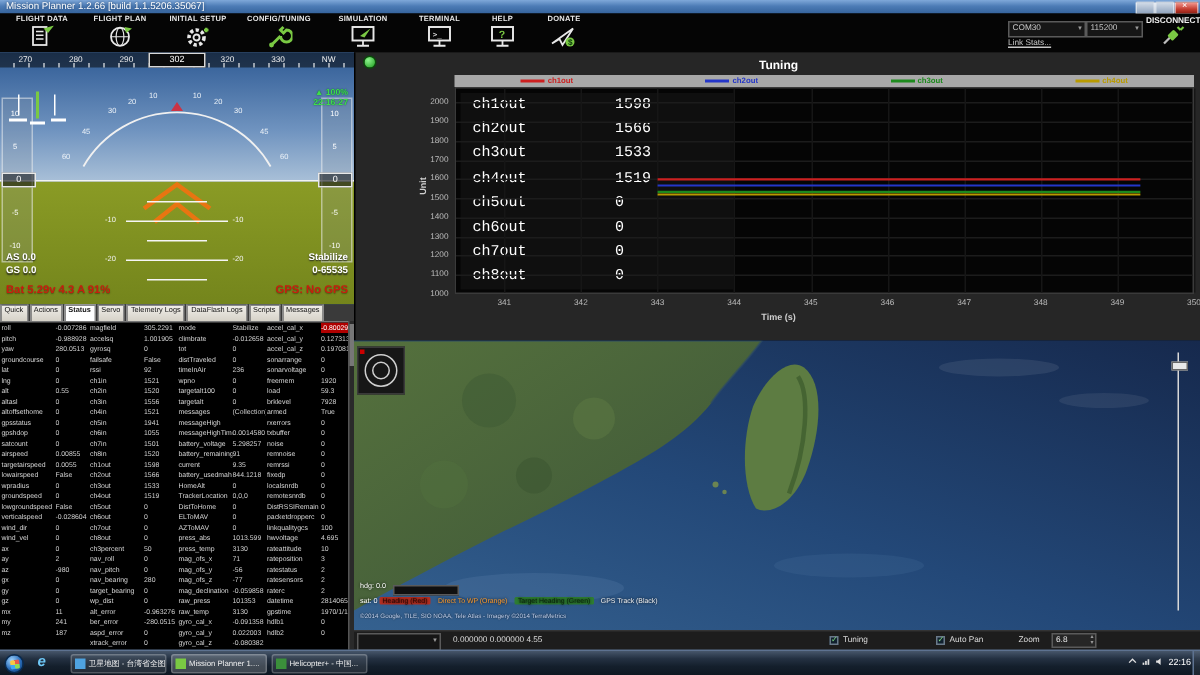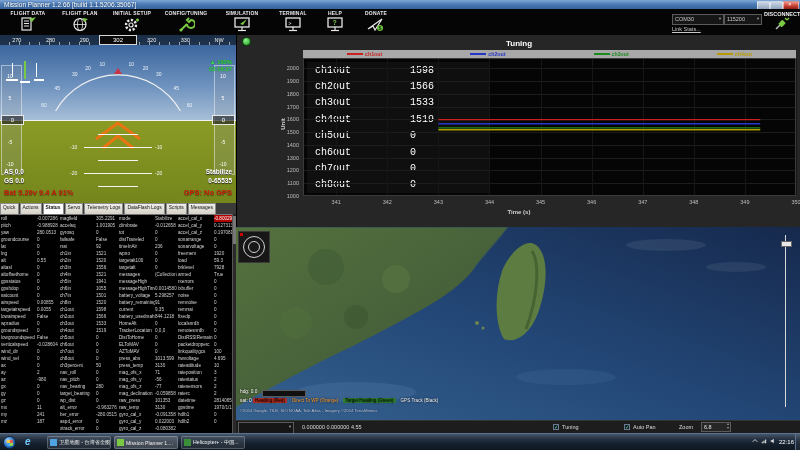--- a/index.html
+++ b/index.html
@@ -282,21 +282,21 @@
 
     <div class="abs" id="hud-green">
       <div><span>▲</span> <span>100%</span></div>
       <div>22:16:27</div>
     </div>
 
     <div class="hudtxt" style="left:4px;top:133px;">AS 0.0</div>
     <div class="hudtxt" style="left:4px;top:142px;">GS 0.0</div>
     <div class="hudtxt" style="right:4px;top:133px;position:absolute;">Stabilize</div>
     <div class="hudtxt" style="right:4px;top:142px;position:absolute;">0-65535</div>
-    <div class="hudred" style="left:4px;top:153px;">Bat 5.29v 9.4 A 91%</div>
+    <div class="hudred" style="left:4px;top:153px;">Bat 5.29v 4.3 A 91%</div>
     <div class="hudred" style="right:4px;top:153px;position:absolute;">GPS: No GPS</div>
   <span class="rolllbl" style="left: 41.2539px; top: 67px;">60</span>
       <span class="rolllbl" style="left: 54.603px; top: 49.603px;">45</span>
       <span class="rolllbl" style="left: 72px; top: 36.2539px;">30</span>
       <span class="rolllbl" style="left: 85.2703px; top: 30.0658px;">20</span>
       <span class="rolllbl" style="left: 99.4136px; top: 26.2761px;">10</span>
       <span class="rolllbl" style="left: 128.586px; top: 26.2761px;">10</span>
       <span class="rolllbl" style="left: 142.73px; top: 30.0658px;">20</span>
       <span class="rolllbl" style="left: 156px; top: 36.2539px;">30</span>
       <span class="rolllbl" style="left: 173.397px; top: 49.603px;">45</span>

